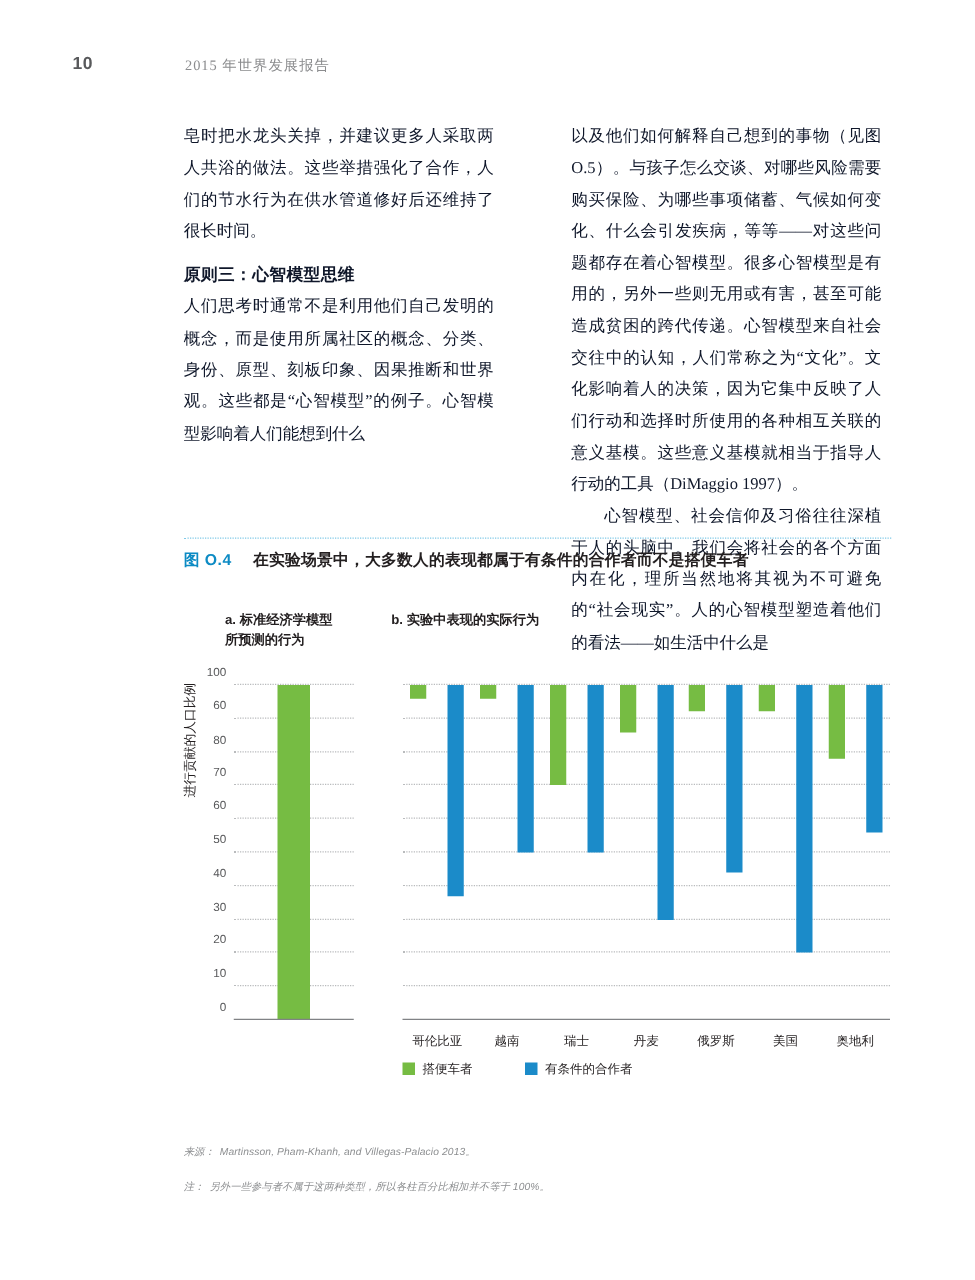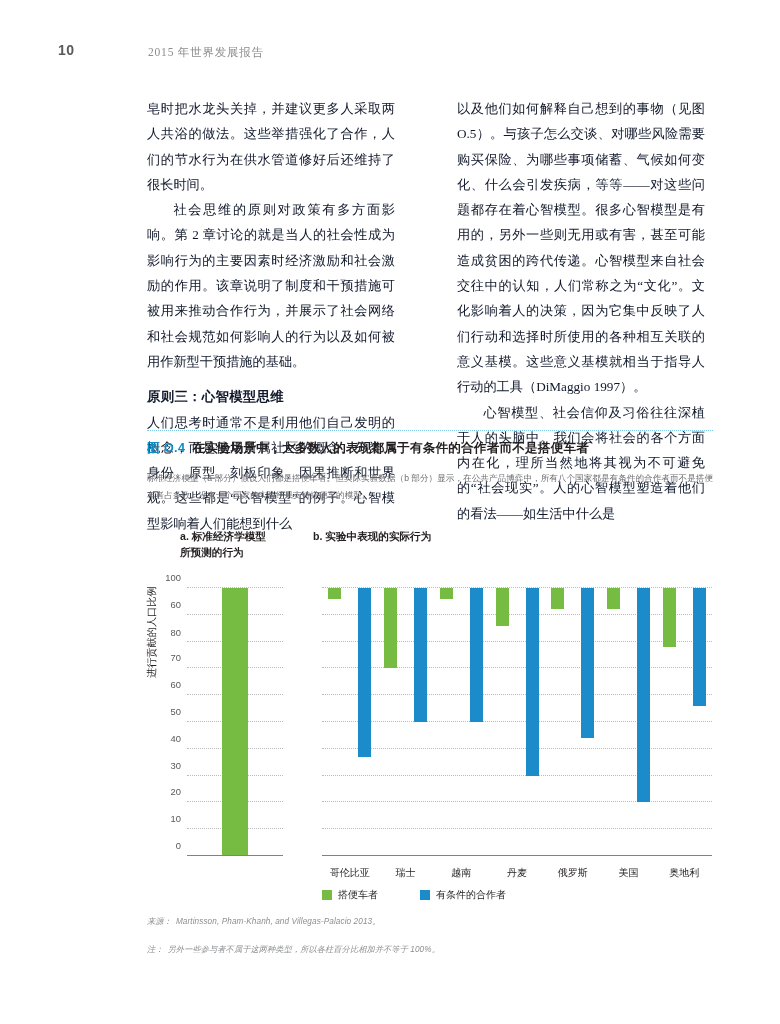--- a/index.html
+++ b/index.html
@@ -75,21 +75,21 @@
     width: 566px;
   }
   .fig-rule {
     height: 0;
     border-top: 1.5px dotted #7fc9e8;
     width: 100%;
   }
   .fig-title-row {
     display: flex;
     align-items: flex-end;
-    gap: 7px;
+    gap: 17px;
     padding: 9px 0 7px 0;
   }
   .fig-num {
     font-family: "Liberation Sans", sans-serif;
     font-weight: bold;
     font-size: 12.6px;
     color: #0d8bc4;
     white-space: nowrap;
     letter-spacing: .4px;
   }
@@ -259,39 +259,37 @@
 </head>
 <body>
 
 <div class="page-header">
   <div class="folio">10</div>
   <div class="running-head">2015 年世界发展报告</div>
 </div>
 
 <div class="col left">
   <p>皂时把水龙头关掉，并建议更多人采取两人共浴的做法。这些举措强化了合作，人们的节水行为在供水管道修好后还维持了很长时间。</p>
-  <p class="indent">社会思维的原则对政策有多方面影响。第 2 章讨论的就是当人的社会性成为影响行为的主要因素时经济激励和社会激励的作用。该章说明了制度和干预措施可被用来推动合作行为，并展示了社会网络和社会规范如何影响人的行为以及如何被用作新型干预措施的基础。</p>
   <p class="subhead">原则三：心智模型思维</p>
   <p>人们思考时通常不是利用他们自己发明的概念，而是使用所属社区的概念、分类、身份、原型、刻板印象、因果推断和世界观。这些都是“心智模型”的例子。心智模型影响着人们能想到什么</p>
 </div>
 
 <div class="col right">
   <p>以及他们如何解释自己想到的事物（见图O.5）。与孩子怎么交谈、对哪些风险需要购买保险、为哪些事项储蓄、气候如何变化、什么会引发疾病，等等——对这些问题都存在着心智模型。很多心智模型是有用的，另外一些则无用或有害，甚至可能造成贫困的跨代传递。心智模型来自社会交往中的认知，人们常称之为“文化”。文化影响着人的决策，因为它集中反映了人们行动和选择时所使用的各种相互关联的意义基模。这些意义基模就相当于指导人行动的工具（DiMaggio 1997）。</p>
   <p class="indent">心智模型、社会信仰及习俗往往深植于人的头脑中。我们会将社会的各个方面内在化，理所当然地将其视为不可避免的“社会现实”。人的心智模型塑造着他们的看法——如生活中什么是</p>
 </div>
 
 <div class="figure">
   <div class="fig-rule"></div>
 
   <div class="fig-title-row">
     <span class="fig-num">图 O.4</span>
     <span class="fig-title">在实验场景中，大多数人的表现都属于有条件的合作者而不是搭便车者</span>
   </div>
 
-  <div class="fig-note-top">标准经济模型（a 部分）假设人们都是搭便车者。但实际实验数据（b 部分）显示，在公共产品博弈中，所有八个国家都是有条件的合作者而不是搭便车者占多数。没有一个国家的实验结果支持搭便车的模型。</div>
 
   <div class="chart-wrap">
 
     <div class="panel-label" id="panel-a-label">
       <div>a. 标准经济学模型</div>
       <div>所预测的行为</div>
     </div>
 
     <div class="panel-label" id="panel-b-label">b. 实验中表现的实际行为</div>
 
@@ -342,28 +340,28 @@
           <div class="gridline" style="bottom: 241.2px;"></div>
           <div class="gridline" style="bottom: 268px;"></div>
         </div>
       <div class="groups" id="b-groups">
           <div class="group">
             <div class="bar green" style="height: 10.72px;"></div>
             <div class="bar blue" style="height: 168.84px;"></div>
             <div class="xtick">哥伦比亚</div>
           </div>
           <div class="group">
+            <div class="bar green" style="height: 10.72px;"></div>
+            <div class="bar blue" style="height: 134px;"></div>
+            <div class="xtick">越南</div>
+          </div>
+          <div class="group">
             <div class="bar green" style="height: 80.4px;"></div>
             <div class="bar blue" style="height: 134px;"></div>
             <div class="xtick">瑞士</div>
-          </div>
-          <div class="group">
-            <div class="bar green" style="height: 10.72px;"></div>
-            <div class="bar blue" style="height: 134px;"></div>
-            <div class="xtick">越南</div>
           </div>
           <div class="group">
             <div class="bar green" style="height: 37.52px;"></div>
             <div class="bar blue" style="height: 187.6px;"></div>
             <div class="xtick">丹麦</div>
           </div>
           <div class="group">
             <div class="bar green" style="height: 21.44px;"></div>
             <div class="bar blue" style="height: 150.08px;"></div>
             <div class="xtick">俄罗斯</div>

